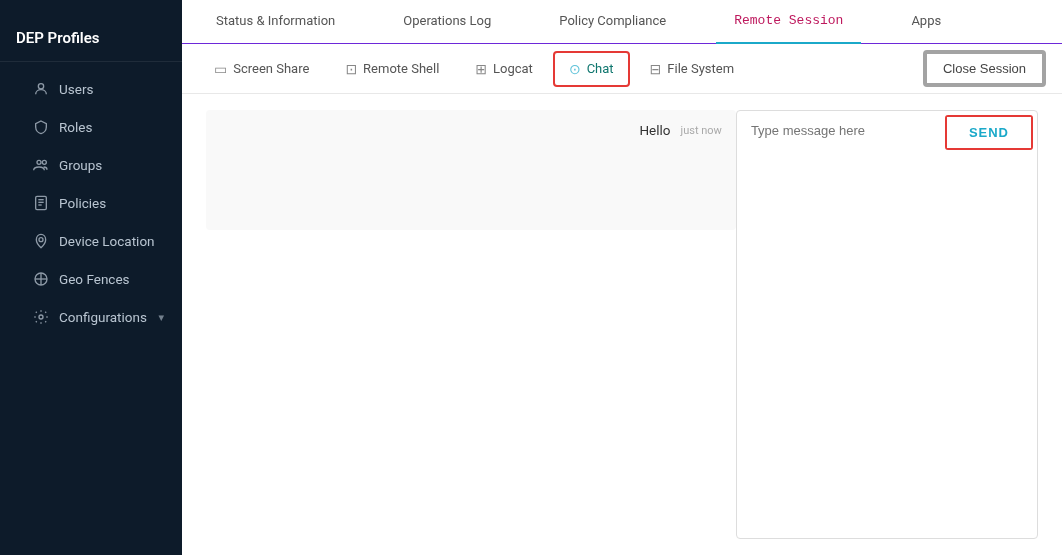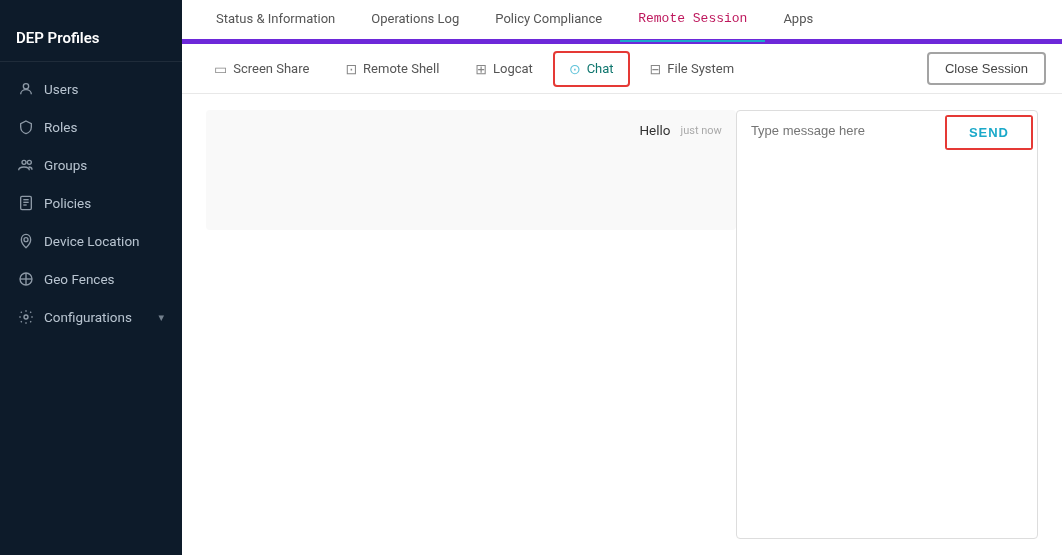--- a/index.html
+++ b/index.html
@@ -20,20 +20,21 @@
       color: #fff;
       font-size: 15px;
       font-weight: 600;
       border-bottom: 1px solid rgba(255,255,255,0.08);
       margin-top: 13px;
     }
     .sidebar-nav {
       display: flex;
       flex-direction: column;
       padding-top: 8px;
+      padding-left: 15px;
     }
     .sidebar-item {
       display: flex;
       align-items: center;
       gap: 10px;
       padding: 11px 18px;
       cursor: pointer;
       font-size: 13.5px;
       color: #b8c4d0;
       transition: background 0.15s;
@@ -47,25 +48,26 @@
       display: flex;
       flex-direction: column;
       background: #fff;
       height: 100%;
     }
 
     
     .top-tabs {
       display: flex;
       align-items: center;
-      border-bottom: 5px solid #6d28d9;
+      border-bottom: 1px solid #6d28d9;
       background: #fff;
       padding: 0 16px;
       height: 44px;
       flex-shrink: 0;
+      gap: 32px;
     }
     .top-tab {
       padding: 0 18px;
       height: 44px;
       display: flex;
       align-items: center;
       font-size: 13px;
       color: #555;
       cursor: pointer;
       border-bottom: 2px solid transparent;
@@ -107,21 +109,21 @@
     }
     .sub-tab-icon { font-size: 14px; opacity: 0.7; }
     .sub-tab.chat-tab {
       border: 2px solid #e53935;
       border-radius: 4px;
       color: #1ba9c9;
     }
     .close-session-btn {
       margin-left: auto;
       padding: 7px 16px;
-      border: 2px solid #a3a3a3;
+      border: 4px solid #a3a3a3;
       border-radius: 4px;
       background: #fff;
       color: #444;
       font-size: 13px;
       cursor: pointer;
     }
 
     
     .chat-area {
       flex: 1;

